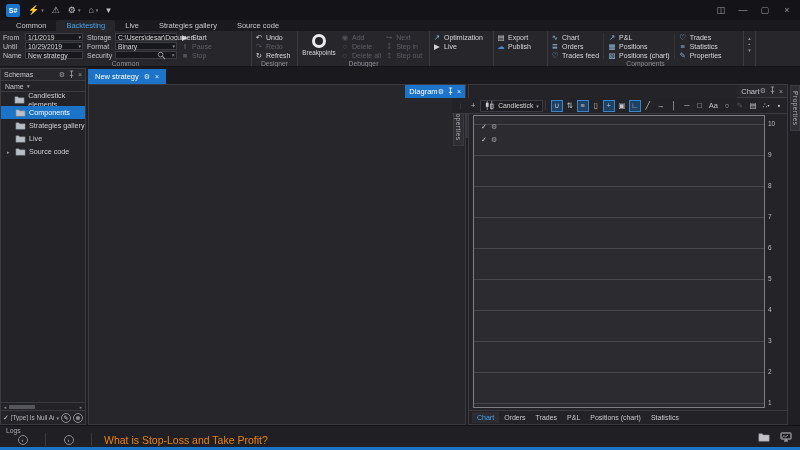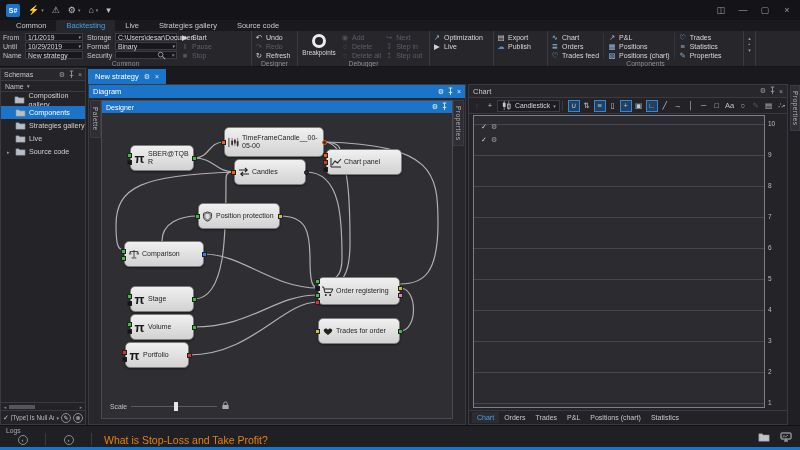--- a/index.html
+++ b/index.html
@@ -60,21 +60,21 @@
   .sb-filter .chk{font-size:7px;color:#c8c8cc;}
   .sb-filter .txt{font-size:6.3px;color:#b8b8bc;white-space:nowrap;overflow:hidden;flex:1;}
   .circbtn{width:10px;height:10px;border:1px solid #8a8a90;border-radius:50%;display:flex;align-items:center;justify-content:center;font-size:6px;color:#c8c8cc;flex:none;}
 
   
   .tabstrip{position:absolute;left:88px;top:67px;width:712px;height:17px;background:#1a1a1e;display:flex;align-items:flex-end;}
   .doctab{height:15px;background:#1b74c8;color:#fff;display:flex;align-items:center;gap:5px;padding:0 7px;font-size:7.5px;}
   .doctab .i{font-size:7px;color:#dce9f7;}
 
   
-  .panel{position:absolute;border:1px solid #3a3a40;background:#27272b;display:flex;flex-direction:column;}
+  .panel{position:absolute;border:1px solid #3a3a40;background:#27272b;display:flex;flex-direction:column;align-items:flex-end;}
   .phead{height:13px;display:flex;align-items:center;padding:0 4px;flex:none;}
   .phead.blue{background:#1b74c8;}
   .phead.dark{background:#27272c;border-bottom:1px solid #3a3a40;}
   .phead .t{flex:1;font-size:7.5px;color:#fff;}
   .phead.dark .t{color:#c6c6cc;}
   .phead .hicons{color:#e6eefb;}
   .phead.dark .hicons{color:#9a9aa2;}
 
   
   .dia-body{position:relative;flex:1;background:#28282c;}
@@ -396,21 +396,21 @@
     <div class="sb-colhead">
       <span>Name</span>
       <span style="font-size:5px;color:#9a9aa2;">▼</span>
     </div>
     <div class="tree" id="schematree">
         <div class="titem">
           <span class="exp"></span>
           <span style="line-height: 0;"><svg viewBox="0 0 12 9" width="11" height="8">
               <path d="M.8.8h3.4l1 1.2h6v6.2H.8Z" fill="#b9bec6" stroke="#6e737b" stroke-width=".5"></path>
             </svg></span>
-          <span>Composition gallery</span>
+          <span>Candlestick elements</span>
         </div>
         <div class="titem sel">
           <span class="exp"></span>
           <span style="line-height: 0;"><svg viewBox="0 0 12 9" width="11" height="8">
               <path d="M.8.8h3.4l1 1.2h6v6.2H.8Z" fill="#b9bec6" stroke="#6e737b" stroke-width=".5"></path>
             </svg></span>
           <span>Components</span>
         </div>
         <div class="titem">
           <span class="exp"></span>

